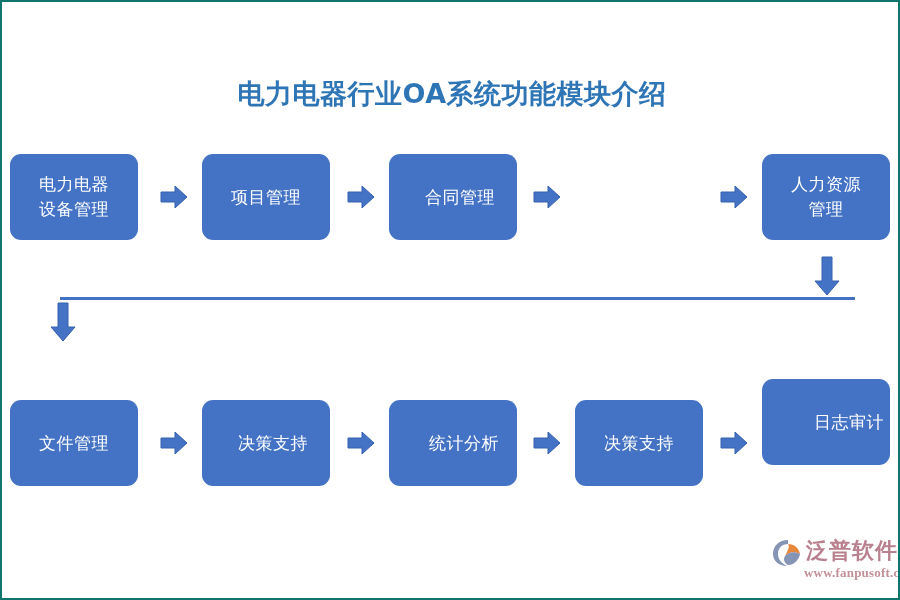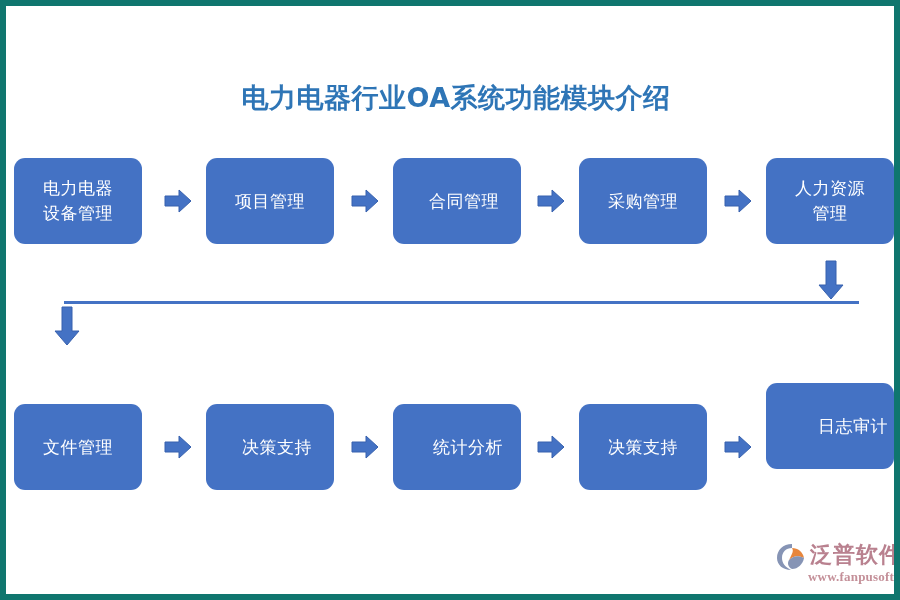--- a/index.html
+++ b/index.html
@@ -11,21 +11,21 @@
   body {
     font-family: "Liberation Sans", "DejaVu Sans", sans-serif;
   }
 
   #canvas {
     position: relative;
     width: 900px;
     height: 600px;
     background: #ffffff;
     box-sizing: border-box;
-    border: 6px solid #0f766e;
+    border: 2px solid #0f766e;
     overflow: hidden;
   }
 
   
   .title {
     position: absolute;
     left: 0;
     top: 74px;
     width: 900px;
     text-align: center;
@@ -136,23 +136,20 @@
   <div class="node" style="left:8px;  top:152px;">
     <span class="node-label">电力电器
 设备管理</span>
   </div>
   <div class="node" style="left:200px; top:152px;">
     <span class="node-label">项目管理</span>
   </div>
   <div class="node" style="left:387px; top:152px;padding-left:20px;">
     <span class="node-label">合同管理</span>
   </div>
-  <div class="node" style="left:573px; top:152px;">
-    <span class="node-label">采购管理</span>
-  </div>
   <div class="node" style="left:760px; top:152px;">
     <span class="node-label">人力资源
 管理</span>
   </div>
 
   <div class="arrow-right" style="left:158px; top:183px;">
     <svg viewBox="0 0 28 24">
         <polygon points="1,7 15,7 15,1 27,12 15,23 15,17 1,17" fill="#4472C4" stroke="#3761AE" stroke-width="1"></polygon>
       </svg>
   </div>

